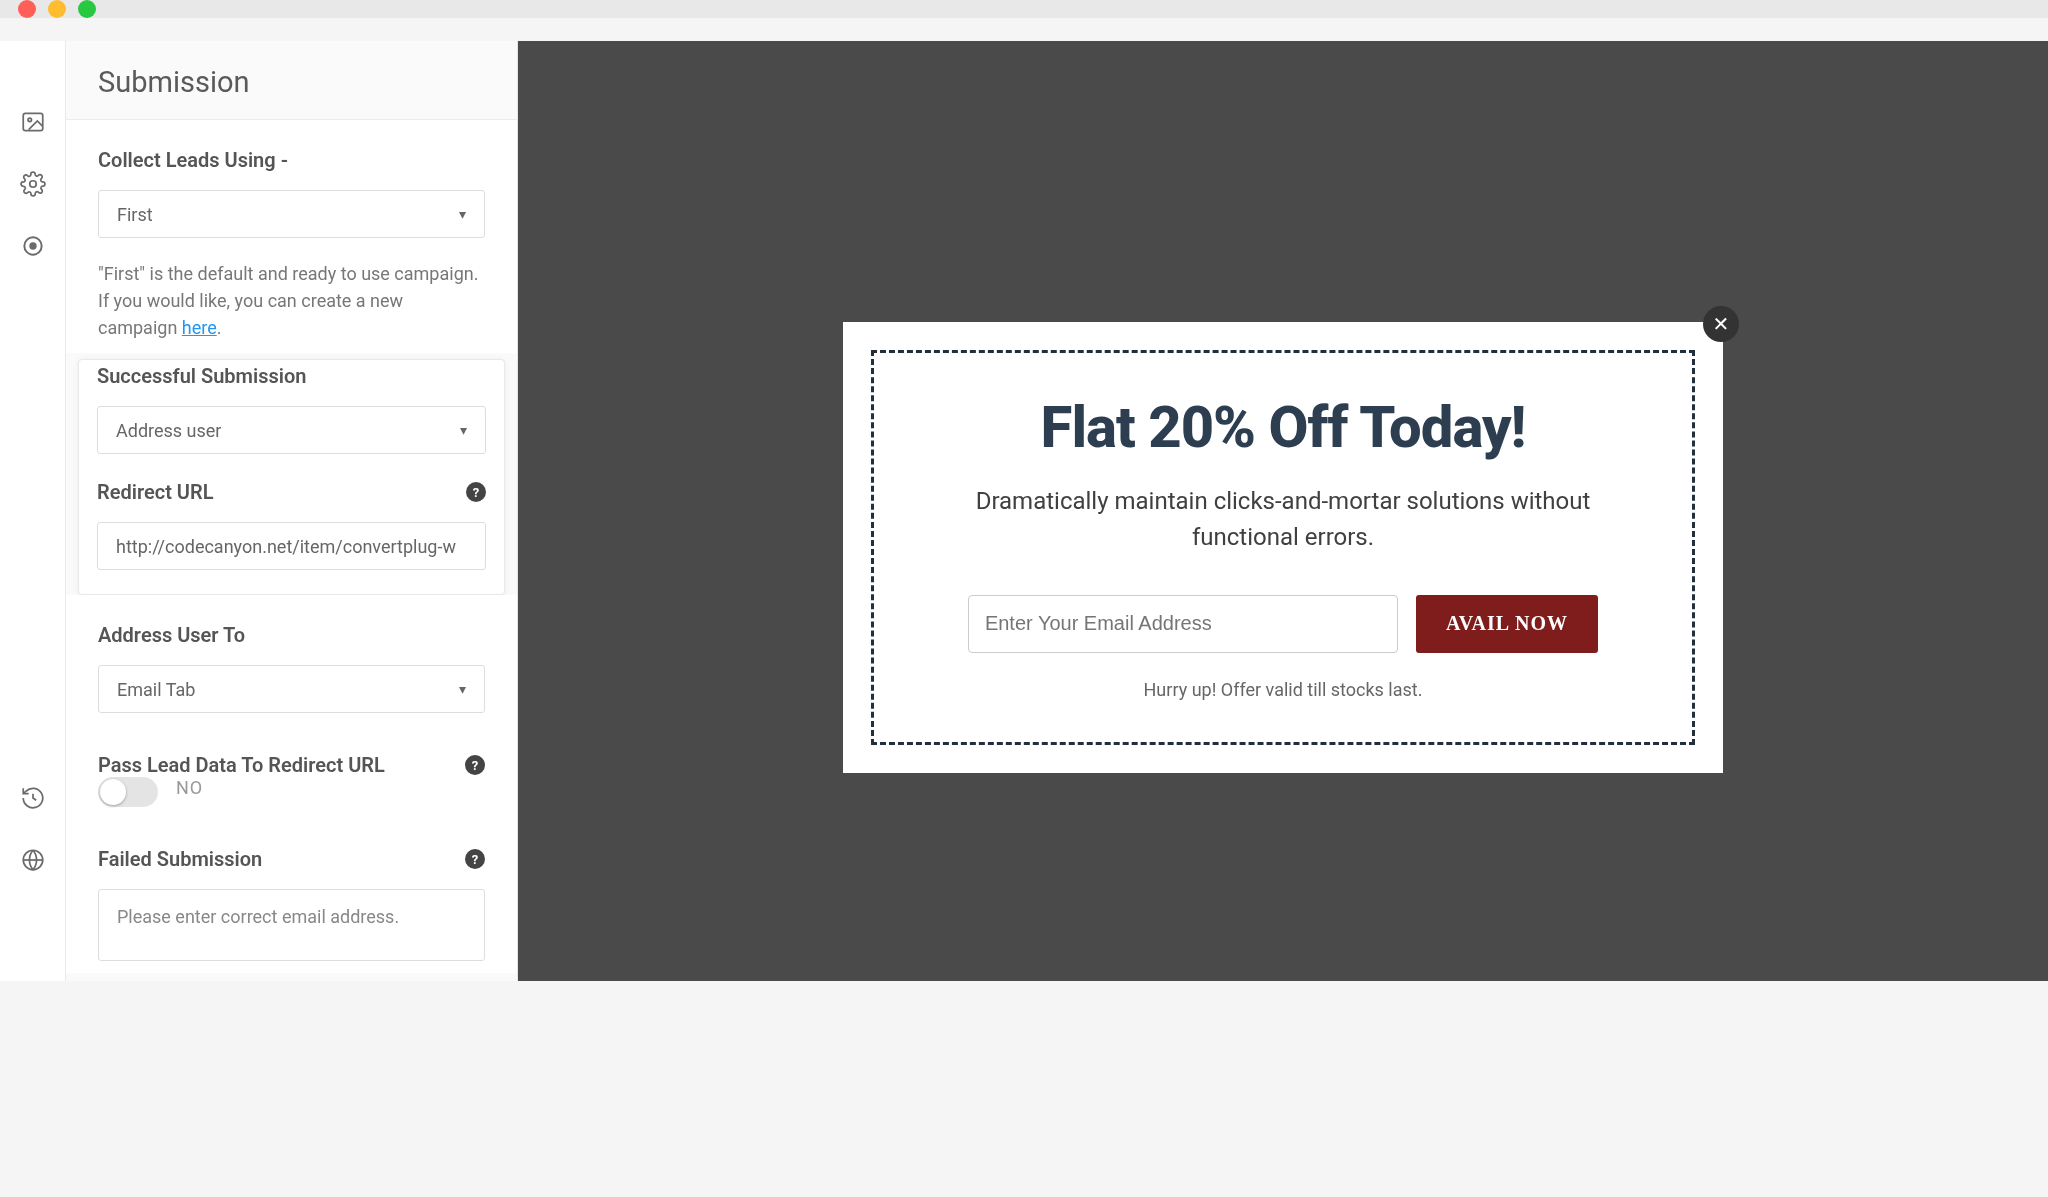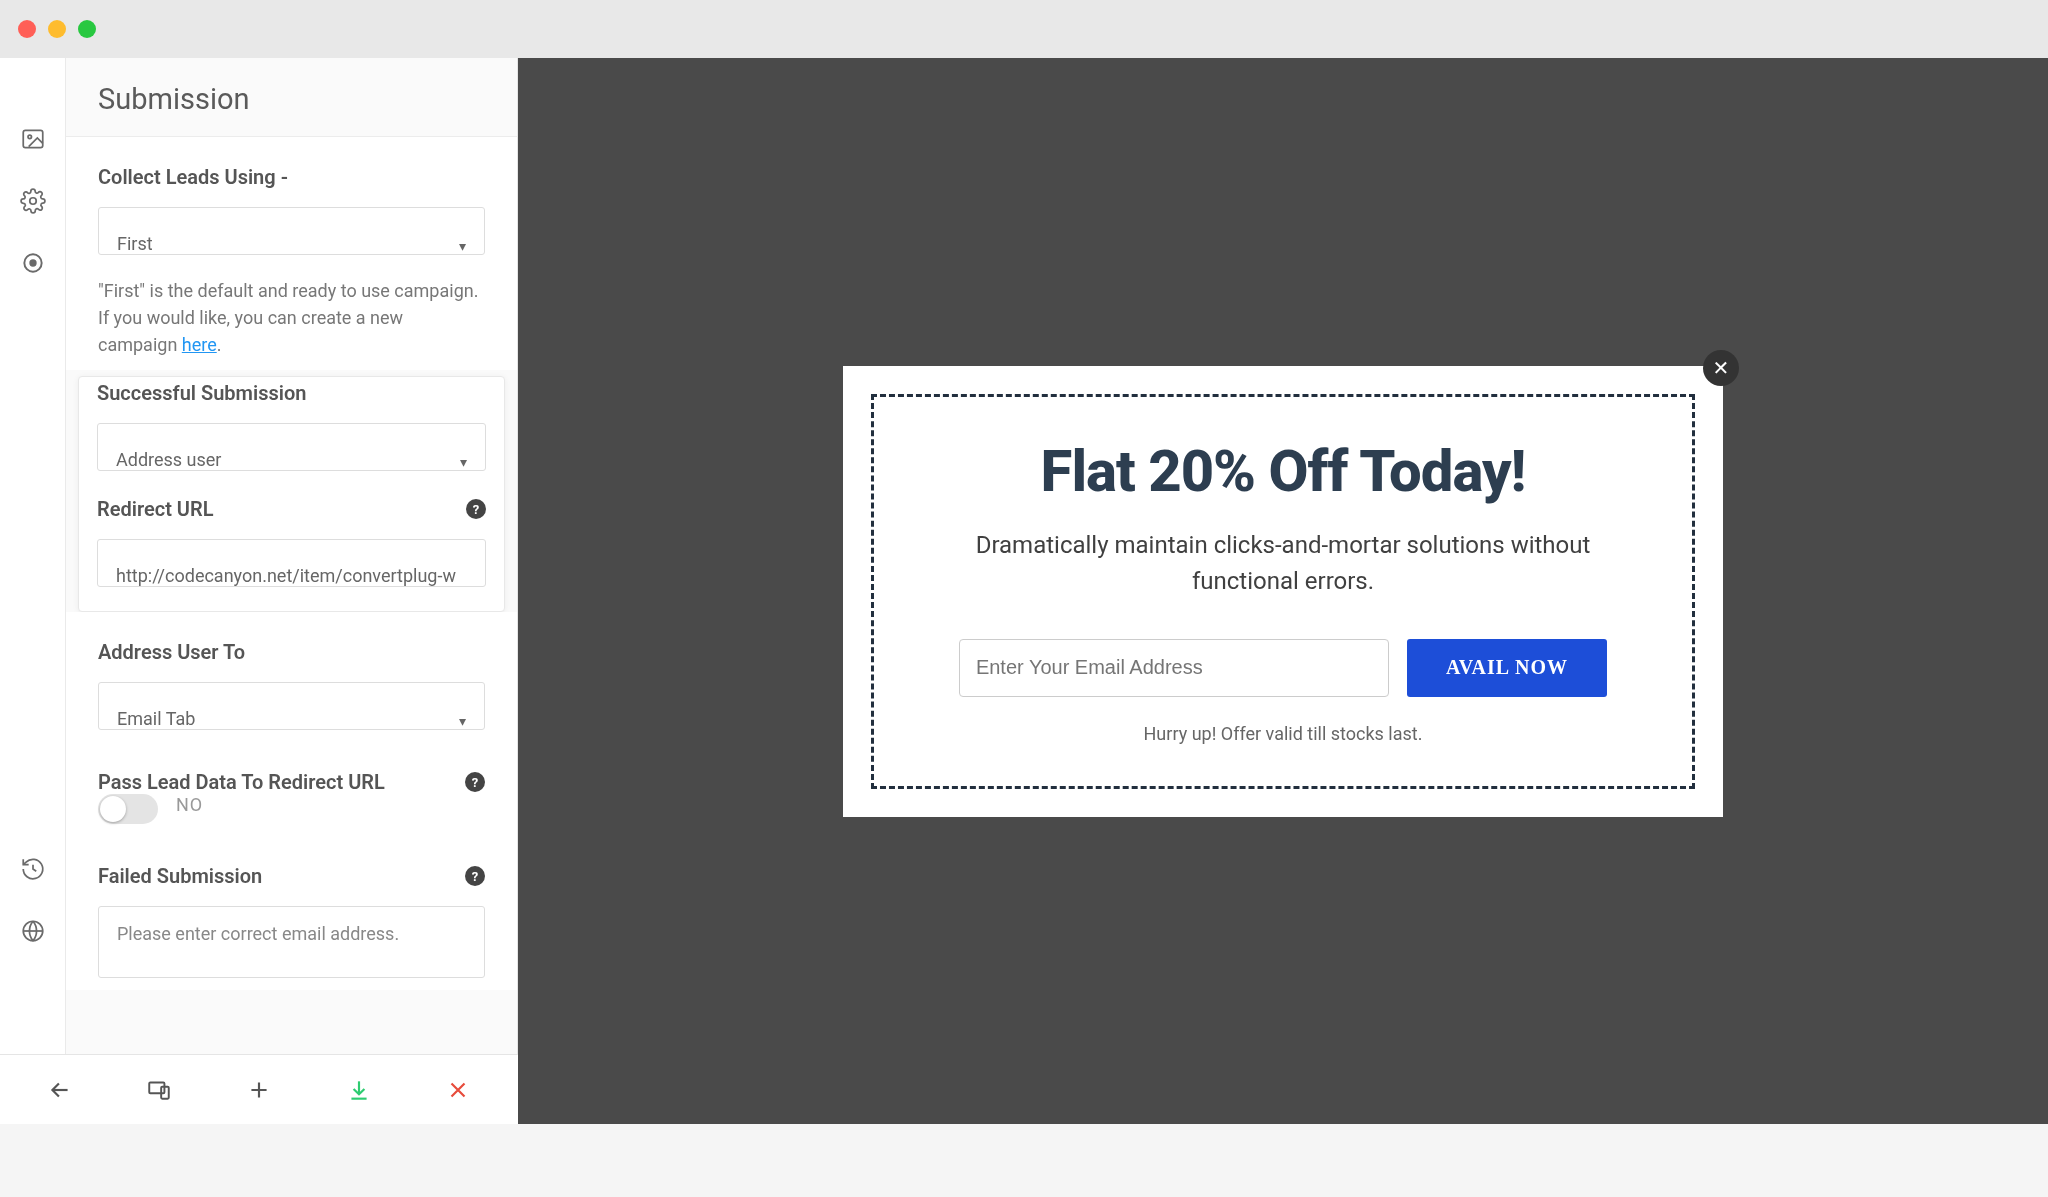--- a/index.html
+++ b/index.html
@@ -1,18 +1,18 @@
 <!DOCTYPE html>
 <html><head>
 <meta charset="utf-8">
 <style>
 * { box-sizing: border-box; margin: 0; padding: 0; }
 body { font-family: -apple-system, BlinkMacSystemFont, "Segoe UI", Roboto, sans-serif; background: #f5f5f5; overflow: hidden; }
 
-.window { width: 2048px; height: 1124px; display: flex; flex-direction: column; transform-origin: top left; }
+.window { width: 2048px; height: 981px; display: flex; flex-direction: column; transform-origin: top left; gap: 23px; }
 
 .titlebar { height: 58px; background: #e8e8e8; display: flex; align-items: center; padding: 0 18px; gap: 12px; }
 .tb-dot { width: 18px; height: 18px; border-radius: 50%; }
 .tb-red { background: #ff5f57; }
 .tb-yellow { background: #febc2e; }
 .tb-green { background: #28c840; }
 
 .body { flex: 1; display: flex; position: relative; }
 .icon-rail { width: 66px; background: #fff; border-right: 1px solid #eaeaea; display: flex; flex-direction: column; align-items: center; padding-top: 68px; gap: 36px; }
 .icon-rail svg, .icon-rail .ri { width: 26px; height: 26px; color: #6b6b6b; }
@@ -21,21 +21,21 @@
 .rail-bottom { margin-top: auto; padding-bottom: 180px; display: flex; flex-direction: column; gap: 36px; align-items: center; }
 
 .sidebar { width: 452px; background: #fff; border-right: 1px solid #e5e5e5; display: flex; flex-direction: column; overflow: hidden; }
 .sidebar-header { padding: 24px 32px 20px; border-bottom: 1px solid #ececec; background: #fafafa; }
 .sidebar-header h2 { font-size: 29px; font-weight: 400; color: #5a5a5a; }
 
 .section { padding: 28px 32px 12px; background: #fff; }
 .section-label { font-size: 20px; font-weight: 600; color: #555; display: flex; justify-content: space-between; align-items: center; }
 .help-ic { width: 20px; height: 20px; background: #444; color: #fff; border-radius: 50%; font-size: 13px; font-weight: 700; display: inline-flex; align-items: center; justify-content: center; }
 
-.select, .text-input { width: 100%; height: 48px; border: 1px solid #ddd; border-radius: 3px; background: #fff; padding: 0 18px; font-size: 18px; color: #666; margin-top: 18px; display: flex; align-items: flex-end; justify-content: space-between; position: relative; cursor: pointer; }
+.select, .text-input { width: 100%; height: 48px; border: 1px solid #ddd; border-radius: 3px; background: #fff; padding: 0 18px; font-size: 18px; color: #666; margin-top: 18px; display: flex; align-items: center; justify-content: space-between; position: relative; cursor: pointer; }
 .select::after { content: "▾"; color: #666; font-size: 14px; }
 .text-input { justify-content: flex-start; overflow: hidden; white-space: nowrap; cursor: text; }
 
 .note { font-size: 18px; color: #777; line-height: 1.5; margin-top: 22px; }
 .note a { color: #2196f3; text-decoration: underline; }
 
 .accented-card { background: #fff; border: 1px solid #e8e8e8; border-radius: 4px; margin: 6px 12px 0 12px; padding: 4px 18px 24px; box-shadow: 0 1px 6px rgba(0,0,0,0.06); }
 
 .toggle-row { display: flex; align-items: flex-start; gap: 18px; }
 .toggle { width: 60px; height: 30px; border-radius: 30px; background: #e4e4e4; position: relative; cursor: pointer; }
@@ -50,21 +50,21 @@
 .bottom-toolbar .tb-ic { width: 30px; height: 30px; display: flex; align-items: center; justify-content: center; }
 
 .canvas { flex: 1; background: #4a4a4a; display: flex; align-items: center; justify-content: center; position: relative; }
 
 .modal { width: 880px; background: #fff; padding: 28px; position: relative; }
 .modal-inner { border: 3px dashed #222f3e; padding: 40px 56px 42px; text-align: center; }
 .modal h1 { font-size: 58px; font-weight: 800; color: #2d3e50; margin-bottom: 22px; letter-spacing: -1px; }
 .modal p.sub { font-size: 24px; color: #404040; line-height: 1.5; margin-bottom: 40px; }
 .modal-form { display: flex; gap: 18px; justify-content: center; margin-bottom: 26px; }
 .modal-form input { flex: 1; max-width: 430px; height: 58px; border: 1px solid #ccc; border-radius: 4px; padding: 0 16px; font-size: 20px; }
-.modal-form button { height: 58px; padding: 0 39px; background: #1d4ed8; color: #fff; border: none; border-radius: 3px; font-size: 20px; font-weight: 700; letter-spacing: 1px; cursor: pointer; font-family: Georgia, serif; }
+.modal-form button { height: 58px; padding: 0 30px; background: #7f1d1d; color: #fff; border: none; border-radius: 3px; font-size: 20px; font-weight: 700; letter-spacing: 1px; cursor: pointer; font-family: Georgia, serif; }
 .modal .small { font-size: 18px; color: #666; }
 .close-x { position: absolute; top: -16px; right: -16px; width: 36px; height: 36px; border-radius: 50%; background: #333; color: #fff; display: flex; align-items: center; justify-content: center; font-size: 20px; cursor: pointer; }
 </style>
 </head>
 <body>
 
 <div class="window">
   <div class="titlebar">
     <div class="tb-dot tb-red"></div>
     <div class="tb-dot tb-yellow"></div>

